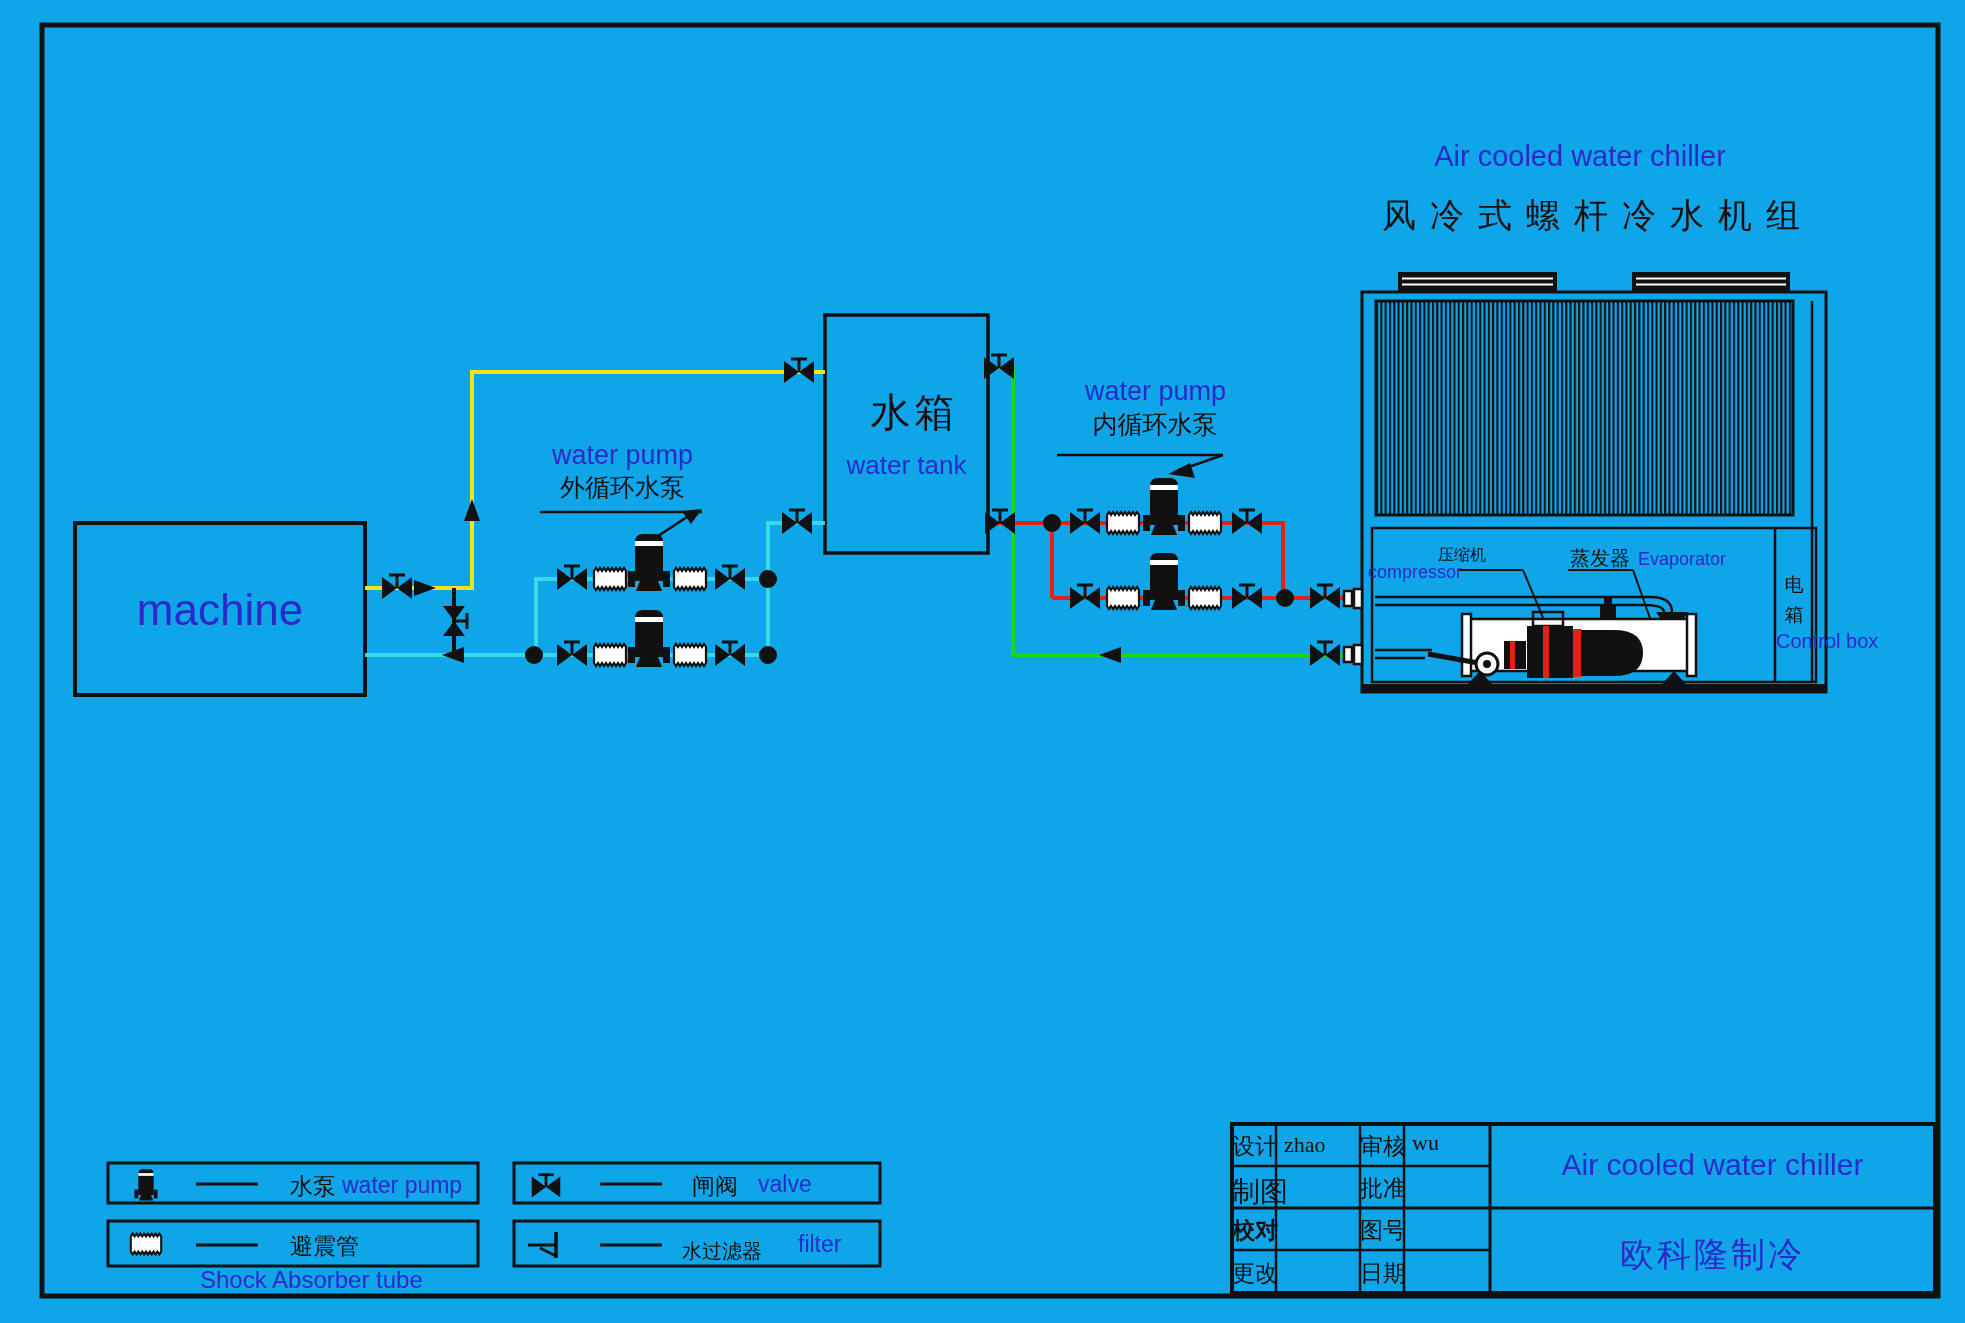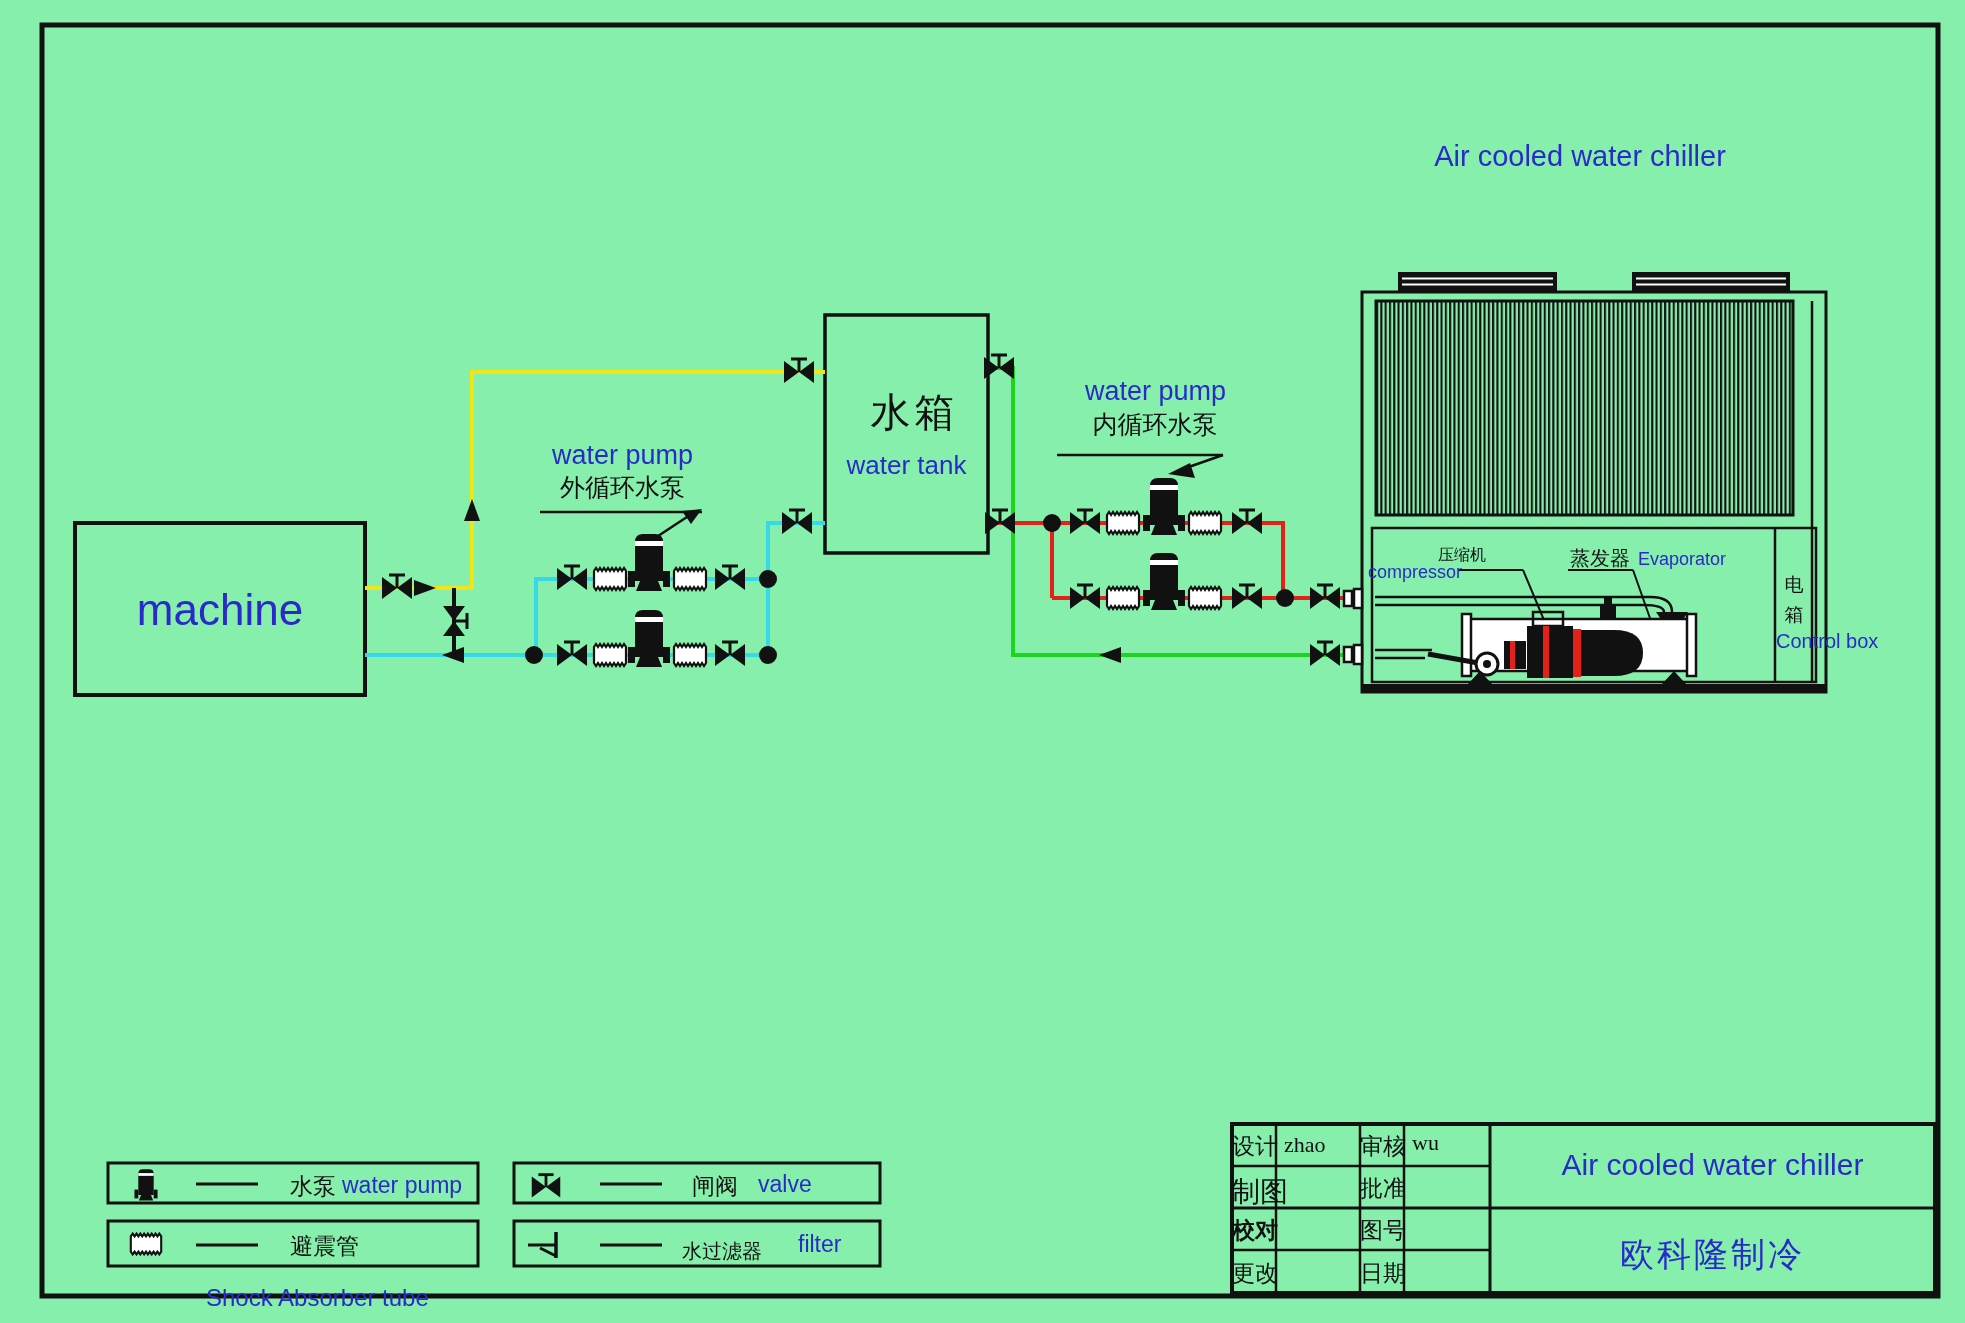--- a/index.html
+++ b/index.html
@@ -1,16 +1,16 @@
 <!DOCTYPE html>
 <html style="--c-blue: #2a2ac8; --c-yellow: #f0e614; --c-cyan: #35d9e8; --c-green: #1fd41f; --c-red: #e32119; --c-black: #111111;"><head>
 <meta charset="utf-8">
 <style>
   html,body{margin:0;padding:0;background:#fff;}
-  .sheet{position:relative;width:1965px;height:1323px;background:#86efac;overflow:hidden;
+  .sheet{position:relative;width:1965px;height:1323px;background:#0ea5e9;overflow:hidden;
          font-family:"Liberation Sans",sans-serif;}
   svg.layer{position:absolute;left:0;top:0;}
   .t{position:absolute;color:#111;white-space:nowrap;font-family:"Liberation Serif",serif;}
   .b{position:absolute;color:var(--c-blue);white-space:nowrap;font-family:"Liberation Sans",sans-serif;}
   .ctr{text-align:center;}
   .stroke{fill:none;stroke:#111;}
   .blk{fill:#111;stroke:none;}
 </style>
 </head>
 <body>
@@ -201,20 +201,21 @@
       <line x1="1360" y1="1124" x2="1360" y2="1293" stroke-width="2.5"></line>
       <line x1="1404" y1="1124" x2="1404" y2="1293" stroke-width="2.5"></line>
       <line x1="1490" y1="1124" x2="1490" y2="1293" stroke-width="3"></line>
       <line x1="1232" y1="1166" x2="1490" y2="1166" stroke-width="2.5"></line>
       <line x1="1232" y1="1208" x2="1935" y2="1208" stroke-width="3"></line>
       <line x1="1232" y1="1250" x2="1490" y2="1250" stroke-width="2.5"></line>
     </g>
   </svg>
 
   <div class="b ctr" style="left:1395px;top:140px;width:370px;font-size:29px;">Air cooled water chiller</div>
+  <div class="t ctr" style="left:1368px;top:193px;width:460px;font-size:34px;letter-spacing:14px;">风冷式螺杆冷水机组</div>
 
   <div class="b ctr" style="left:75px;top:585px;width:290px;font-size:44px;">machine</div>
 
   <div class="t ctr" style="left:825px;top:385px;width:179px;font-size:40px;letter-spacing:4px;">水箱</div>
   <div class="b ctr" style="left:825px;top:450px;width:163px;font-size:26px;">water tank</div>
 
   <div class="b ctr" style="left:540px;top:440px;width:165px;font-size:27px;">water pump</div>
   <div class="t ctr" style="left:540px;top:471px;width:165px;font-size:25px;">外循环水泵</div>
 
   <div class="b ctr" style="left:1073px;top:376px;width:165px;font-size:27px;">water pump</div>
@@ -223,21 +224,21 @@
   <div class="b" style="left:1368px;top:562px;font-size:18px;">compressor</div>
   <div class="t" style="left:1438px;top:545px;font-size:16px;">压缩机</div>
   <div class="t" style="left:1570px;top:545px;font-size:20px;">蒸发器</div>
   <div class="b" style="left:1638px;top:549px;font-size:18px;">Evaporator</div>
   <div class="t ctr" style="left:1782px;top:570px;width:24px;font-size:19px;word-break:break-all;line-height:1.6;white-space:normal;">电箱</div>
   <div class="b" style="left:1776px;top:630px;font-size:20px;">Control box</div>
 
   <div class="t" style="left:290px;top:1171px;font-size:23px;">水泵</div>
   <div class="b" style="left:342px;top:1172px;font-size:23px;">water pump</div>
   <div class="t" style="left:290px;top:1231px;font-size:23px;">避震管</div>
-  <div class="b" style="left:206px;top:1266px;font-size:24px;margin-top:18px;">Shock Absorber tube</div>
+  <div class="b" style="left:200px;top:1266px;font-size:24px;">Shock Absorber tube</div>
   <div class="t" style="left:692px;top:1171px;font-size:23px;">闸阀</div>
   <div class="b" style="left:758px;top:1171px;font-size:23px;">valve</div>
   <div class="t" style="left:682px;top:1231px;font-size:20px;margin-top:7px;">水过滤器</div>
   <div class="b" style="left:798px;top:1231px;font-size:23px;">filter</div>
 
   <div class="t ctr" style="left:1232px;top:1131px;width:44px;font-size:23px;">设计</div>
   <div class="t" style="left:1284px;top:1132px;font-size:22px;">zhao</div>
   <div class="t ctr" style="left:1360px;top:1131px;width:44px;font-size:23px;">审核</div>
   <div class="t" style="left:1412px;top:1130px;font-size:22px;">wu</div>
 

